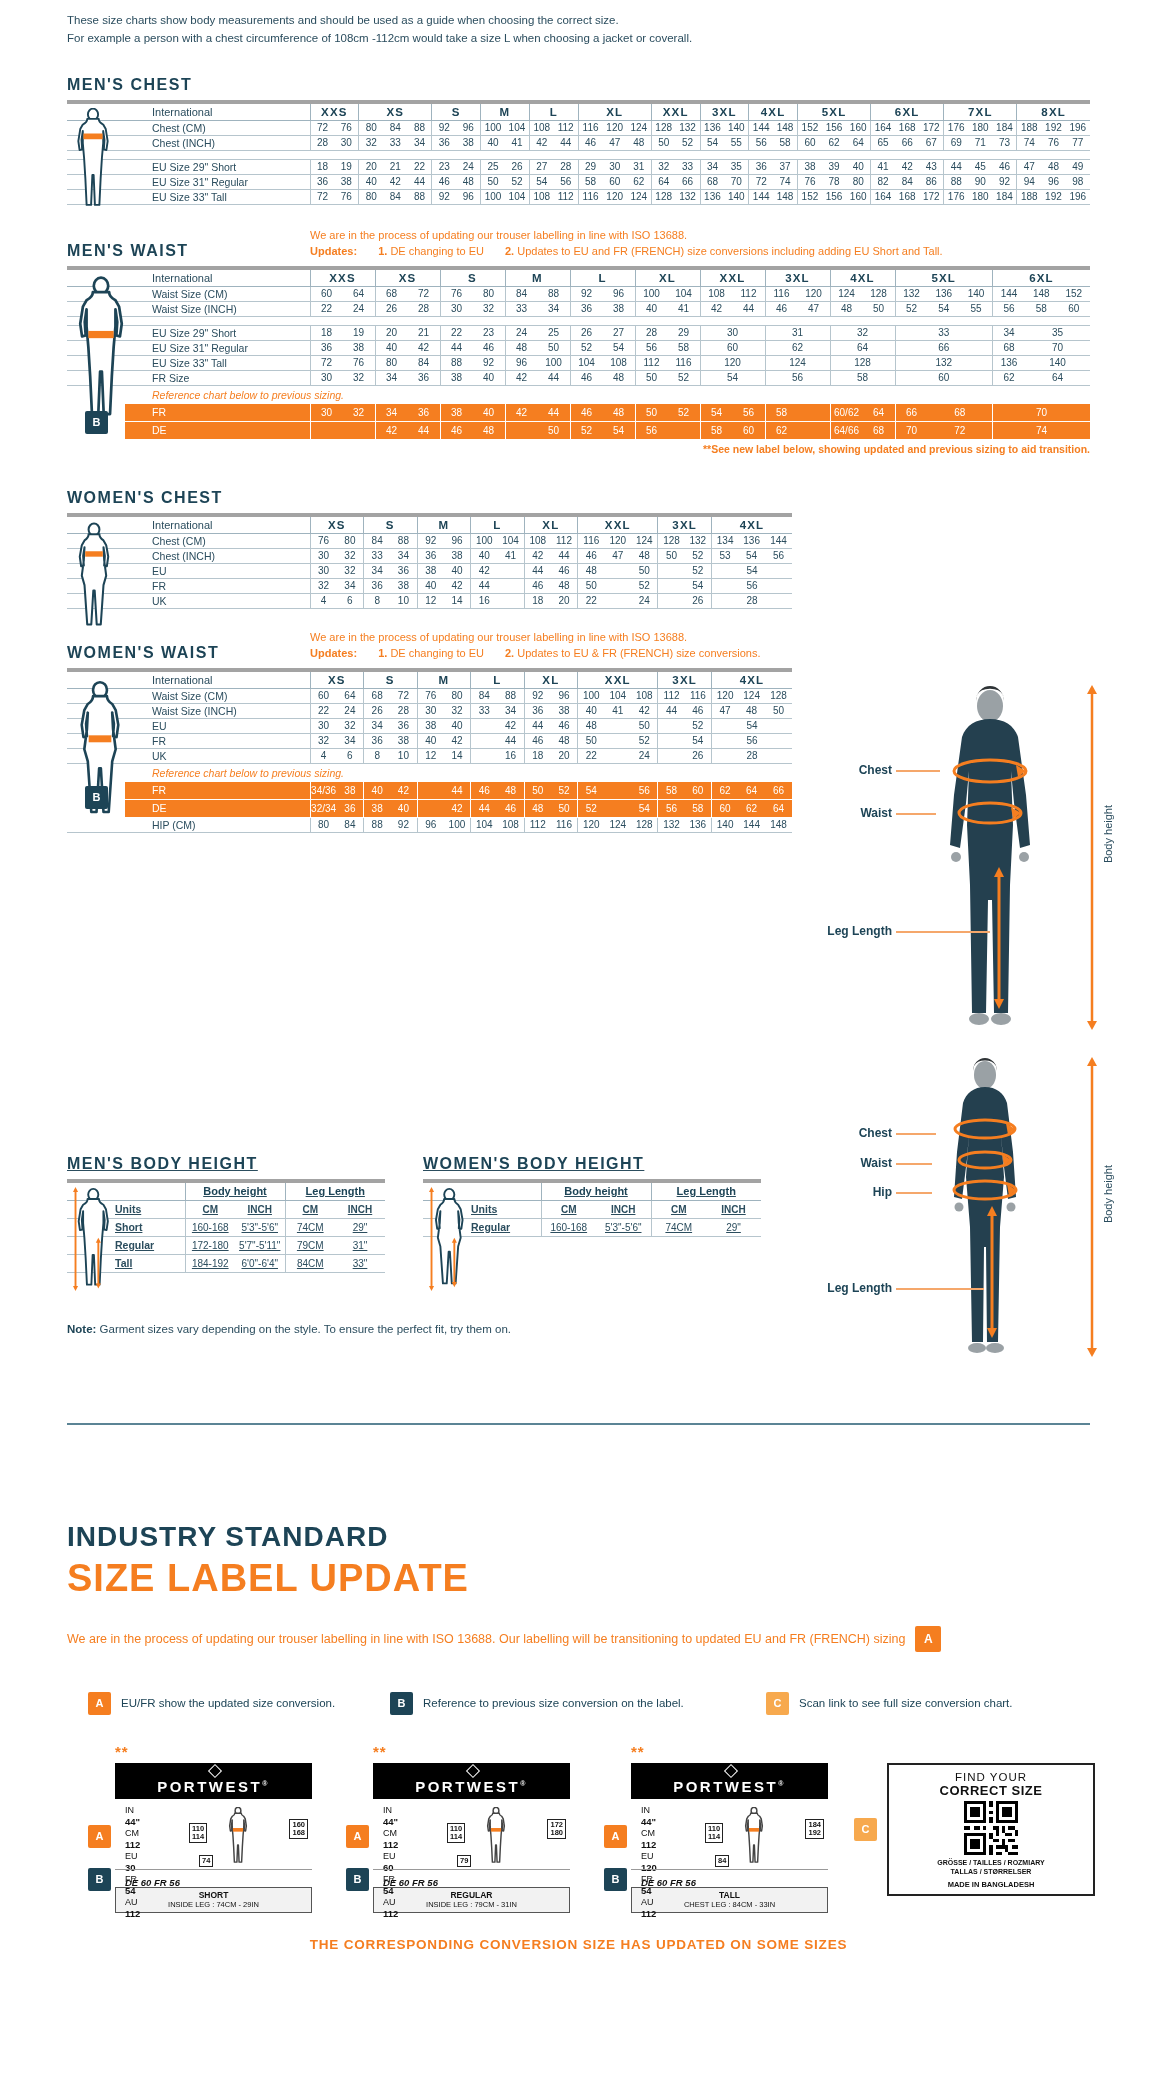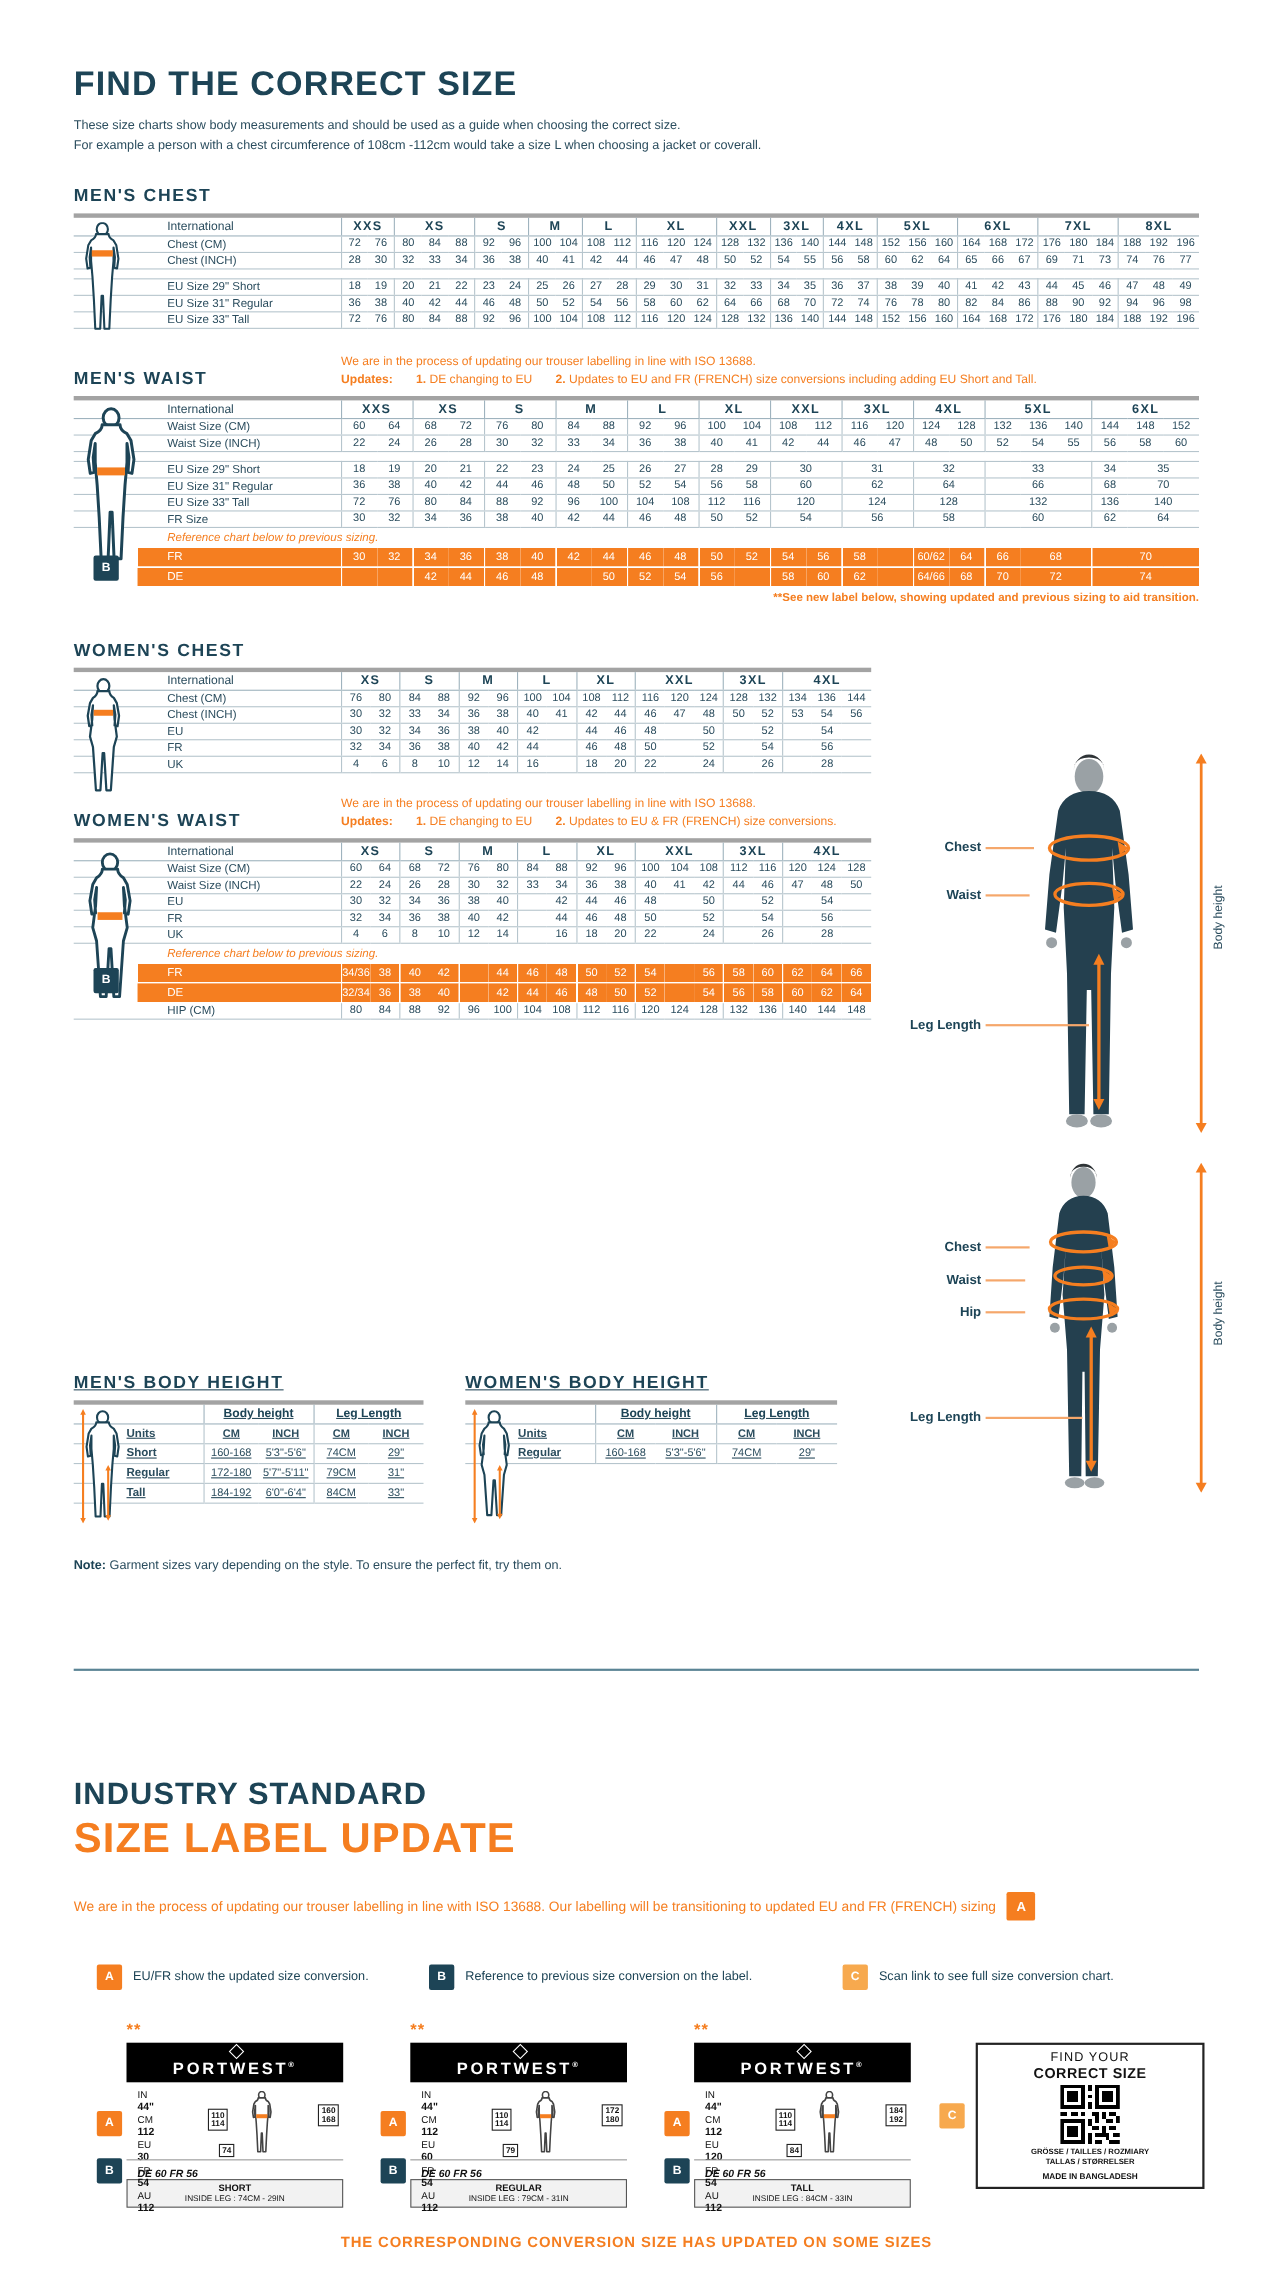--- a/index.html
+++ b/index.html
@@ -96,21 +96,20 @@
   .qr-svg{margin:3px auto 3px;display:block;}
   .foot{margin-top:24px;width:1157px;text-align:center;}
   .foot .fl1{font-size:17px;font-weight:800;color:#1d4456;letter-spacing:1.5px;}
   .foot .fl2{font-size:13.5px;font-weight:bold;color:#f57e20;letter-spacing:0.8px;margin-top:6px;}
 </style>
 </head>
 <body>
 
 <div class="page">
 
-  <h1>FIND THE CORRECT SIZE</h1>
   <p class="intro">
     <span>These size charts show body measurements and should be used as a guide when choosing the correct size.</span><br>
     <span>For example a person with a chest circumference of 108cm -112cm would take a size L when choosing a jacket or coverall.</span>
   </p>
 
   <section class="sec" style="margin-top:28px;">
     <h2 class="sec-h">MEN'S CHEST</h2>
     <div class="tbl-wrap w-men">
       <svg class="fig" width="40" height="102" viewBox="0 0 62 160">
         <ellipse cx="31" cy="10" rx="8" ry="9" fill="#fff" stroke="#1d4456" stroke-width="3"></ellipse>
@@ -1351,21 +1350,21 @@
             <span class="mbox mb-height"><span>184</span><br><span>192</span></span>
             <span class="mbox mb-leg">84</span>
           </div>
         </div>
         <div class="prev-row">
           <span class="badge bb pos-b">B</span>
           <span class="prev">DE 60 FR 56</span>
         </div>
         <div class="card-foot">
           <div class="f1">TALL</div>
-          <div class="f2">INSIDE LEG : 84CM - 33IN</div>
+          <div class="f2">CHEST LEG : 84CM - 33IN</div>
         </div>
       </div>
     </div>
 
     <div class="qr-col">
       <span class="badge bc pos-c">C</span>
       <div class="qr-card">
         <div class="q1">FIND YOUR</div>
         <div class="q2">CORRECT SIZE</div>
         <svg class="qr-svg" width="54" height="54" viewBox="0 0 17 17" shape-rendering="crispEdges">

